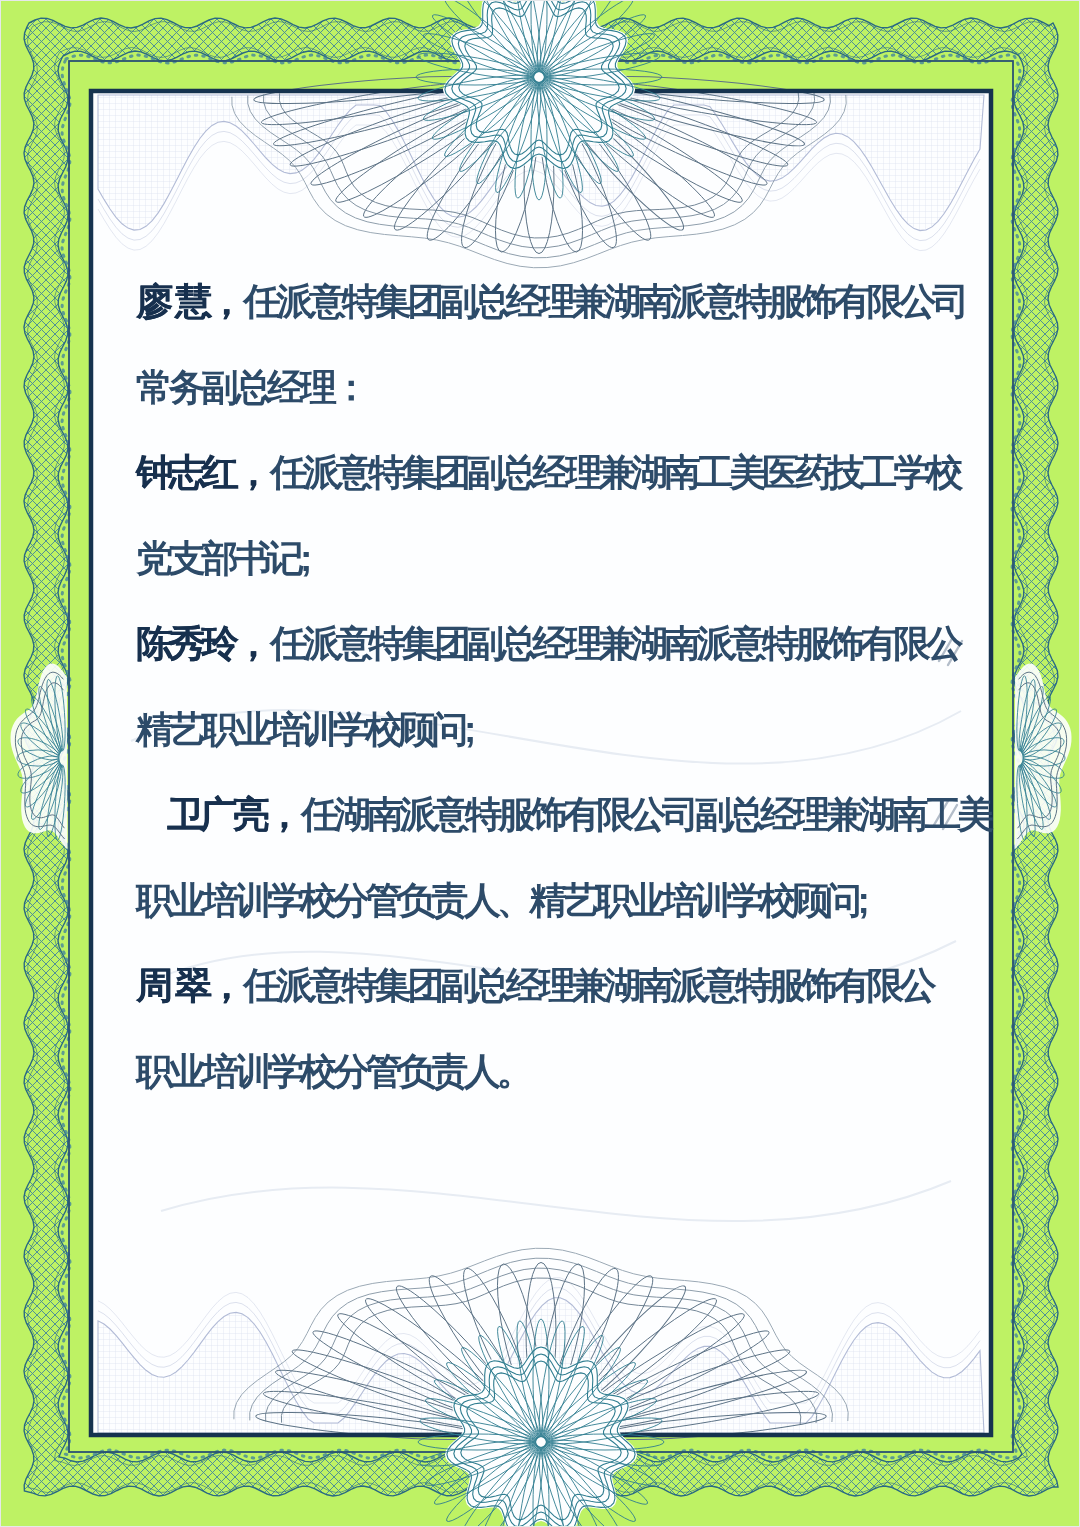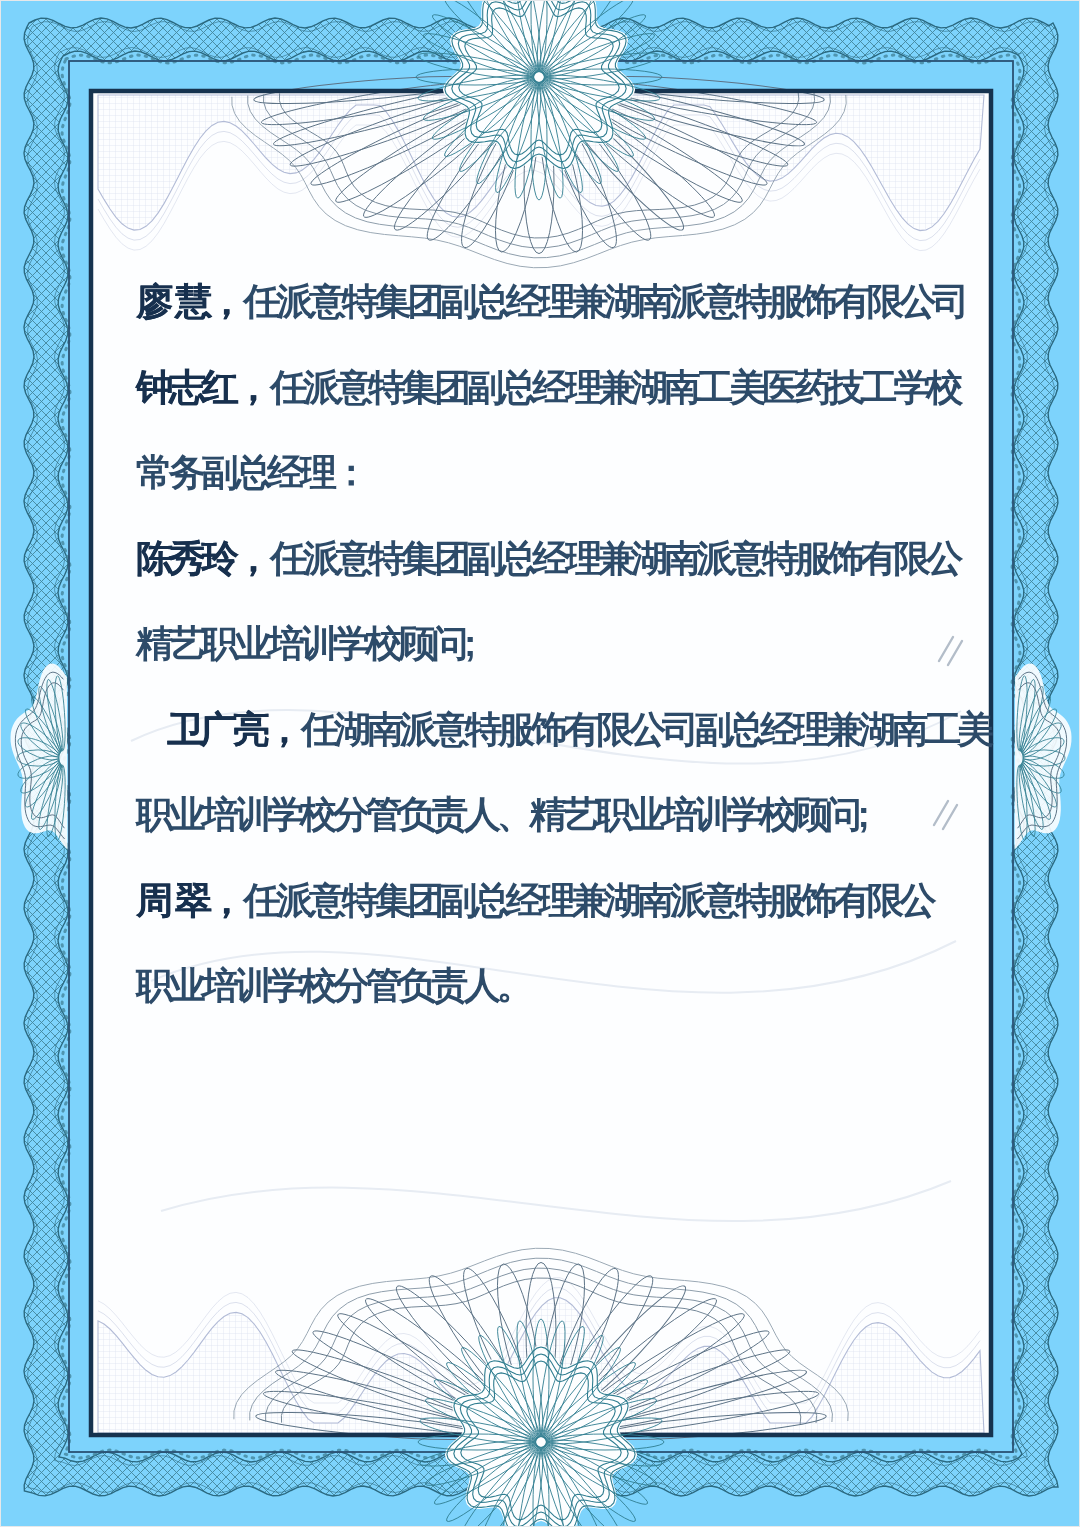--- a/index.html
+++ b/index.html
@@ -1,18 +1,18 @@
 <!DOCTYPE html>
 <html><head>
 <meta charset="utf-8">
 <style>
   html,body{margin:0;padding:0;background:#f2f3f5;}
   .page{
     position:relative;width:1080px;height:1527px;margin:0 auto;
-    background:#7dd3fc;overflow:hidden;box-sizing:border-box;
+    background:#bef264;overflow:hidden;box-sizing:border-box;
     border:1px solid #e6e8ea;
     font-family:"Liberation Sans", sans-serif;
     padding-left:29px;
   }
   #ornaments{position:absolute;left:0;top:0;width:1080px;height:1527px;display:block;}
   .doc-text{
     position:absolute;left:135px;top:279px;width:832px;
   }
   .line{
     height:85.5px;line-height:44px;white-space:nowrap;
@@ -240,22 +240,23 @@
         <ellipse cx="-16.9" cy="-18.4" rx="21" ry="4.5" transform="rotate(227.4 -16.9 -18.4)" fill="none" stroke="#2f7d90" stroke-width="0.85" vector-effect="non-scaling-stroke"></ellipse>
         <ellipse cx="-12.8" cy="-21.5" rx="21" ry="4.5" transform="rotate(239.3 -12.8 -21.5)" fill="none" stroke="#2f7d90" stroke-width="0.85" vector-effect="non-scaling-stroke"></ellipse>
         <ellipse cx="-8.1" cy="-23.7" rx="21" ry="4.5" transform="rotate(251.1 -8.1 -23.7)" fill="none" stroke="#2f7d90" stroke-width="0.85" vector-effect="non-scaling-stroke"></ellipse>
         <ellipse cx="-3.0" cy="-24.8" rx="21" ry="4.5" transform="rotate(263.0 -3.0 -24.8)" fill="none" stroke="#2f7d90" stroke-width="0.85" vector-effect="non-scaling-stroke"></ellipse>
         <path d="M1.4,39.0 L-0.3,37.7 L-1.9,36.4 L-3.4,35.1 L-4.8,34.0 L-6.1,33.0 L-7.4,32.3 L-8.8,31.8 L-10.3,31.6 L-11.8,31.7 L-13.5,31.9 L-15.4,32.2 L-17.4,32.6 L-19.4,33.0 L-21.5,33.2 L-23.6,33.2 L-25.7,32.9 L-27.6,32.3 L-29.3,31.4 L-30.7,30.1 L-31.8,28.6 L-32.6,26.8 L-33.0,24.9 L-33.2,22.8 L-33.1,20.7 L-32.8,18.6 L-32.5,16.6 L-32.1,14.6 L-31.8,12.8 L-31.6,11.2 L-31.7,9.7 L-32.0,8.3 L-32.5,6.9 L-33.3,5.6 L-34.4,4.2 L-35.6,2.8 L-36.9,1.3 L-38.3,-0.3 L-39.5,-2.1 L-40.5,-3.9 L-41.3,-5.8 L-41.7,-7.7 L-41.8,-9.6 L-41.4,-11.5 L-40.7,-13.2 L-39.5,-14.8 L-38.1,-16.2 L-36.3,-17.3 L-34.5,-18.3 L-32.5,-19.2 L-30.6,-19.9 L-28.7,-20.5 L-27.0,-21.1 L-25.5,-21.8 L-24.2,-22.6 L-23.1,-23.5 L-22.2,-24.7 L-21.5,-26.1 L-20.9,-27.7 L-20.2,-29.4 L-19.6,-31.3 L-18.8,-33.3 L-18.0,-35.2 L-16.9,-37.1 L-15.6,-38.7 L-14.2,-40.0 L-12.5,-41.0 L-10.8,-41.6 L-8.9,-41.8 L-7.0,-41.6 L-5.0,-41.0 L-3.2,-40.1 L-1.4,-39.0 L0.3,-37.7" fill="none" stroke="#5d7386" stroke-width="1" vector-effect="non-scaling-stroke"></path>
         <path d="M1.6,45.0 L-0.4,43.7 L-2.2,42.4 L-4.0,41.1 L-5.6,39.9 L-7.2,38.9 L-8.8,38.1 L-10.4,37.6 L-12.1,37.3 L-13.9,37.3 L-15.9,37.4 L-18.0,37.7 L-20.2,37.9 L-22.5,38.1 L-24.8,38.2 L-27.1,38.0 L-29.4,37.6 L-31.5,36.8 L-33.3,35.8 L-34.9,34.3 L-36.2,32.6 L-37.2,30.7 L-37.8,28.5 L-38.1,26.2 L-38.2,23.9 L-38.1,21.5 L-37.8,19.3 L-37.6,17.1 L-37.4,15.1 L-37.3,13.2 L-37.4,11.4 L-37.8,9.8 L-38.4,8.2 L-39.3,6.6 L-40.4,5.0 L-41.6,3.3 L-42.9,1.5 L-44.3,-0.4 L-45.5,-2.4 L-46.5,-4.5 L-47.3,-6.6 L-47.6,-8.8 L-47.6,-11.0 L-47.2,-13.1 L-46.4,-15.1 L-45.1,-16.9 L-43.6,-18.5 L-41.8,-19.9 L-39.8,-21.1 L-37.7,-22.2 L-35.6,-23.1 L-33.6,-24.0 L-31.7,-24.8 L-30.1,-25.7 L-28.6,-26.7 L-27.3,-27.8 L-26.3,-29.2 L-25.3,-30.7 L-24.5,-32.5 L-23.6,-34.4 L-22.8,-36.4 L-21.8,-38.5 L-20.7,-40.6 L-19.4,-42.5 L-17.9,-44.2 L-16.2,-45.7 L-14.3,-46.8 L-12.3,-47.4 L-10.1,-47.7 L-8.0,-47.5 L-5.8,-47.0 L-3.6,-46.1 L-1.6,-45.0 L0.4,-43.7" fill="none" stroke="#5d7386" stroke-width="1" vector-effect="non-scaling-stroke"></path>
       </g>
     </svg>
   <div class="doc-text" style="color: rgb(45, 75, 105);">
       <div class="line"><span class="pname" style="color: rgb(23, 48, 78);">廖 慧，</span><span class="ptext">任派意特集团副总经理兼湖南派意特服饰有限公司</span></div>
+      <div class="line"><span class="ptext">常务副总经理：</span></div>
       <div class="line"><span class="pname" style="color: rgb(23, 48, 78);">钟志红，</span><span class="ptext">任派意特集团副总经理兼湖南工美医药技工学校</span></div>
-      <div class="line"><span class="ptext">常务副总经理：</span></div>
+      <div class="line"><span class="ptext">党支部书记;</span></div>
       <div class="line"><span class="pname" style="color: rgb(23, 48, 78); margin-top: 32px;">陈秀玲，</span><span class="ptext">任派意特集团副总经理兼湖南派意特服饰有限公</span></div>
       <div class="line"><span class="ptext">精艺职业培训学校顾问;</span></div>
       <div class="line"><span class="pname" style="color: rgb(23, 48, 78); margin-left: 31px;">卫广亮，</span><span class="ptext">任湖南派意特服饰有限公司副总经理兼湖南工美</span></div>
       <div class="line"><span class="ptext">职业培训学校分管负责人、精艺职业培训学校顾问;</span></div>
       <div class="line"><span class="pname" style="color: rgb(23, 48, 78);">周 翠，</span><span class="ptext">任派意特集团副总经理兼湖南派意特服饰有限公</span></div>
       <div class="line"><span class="ptext">职业培训学校分管负责人。</span></div>
     </div>
 </div>
 
 </body></html>

